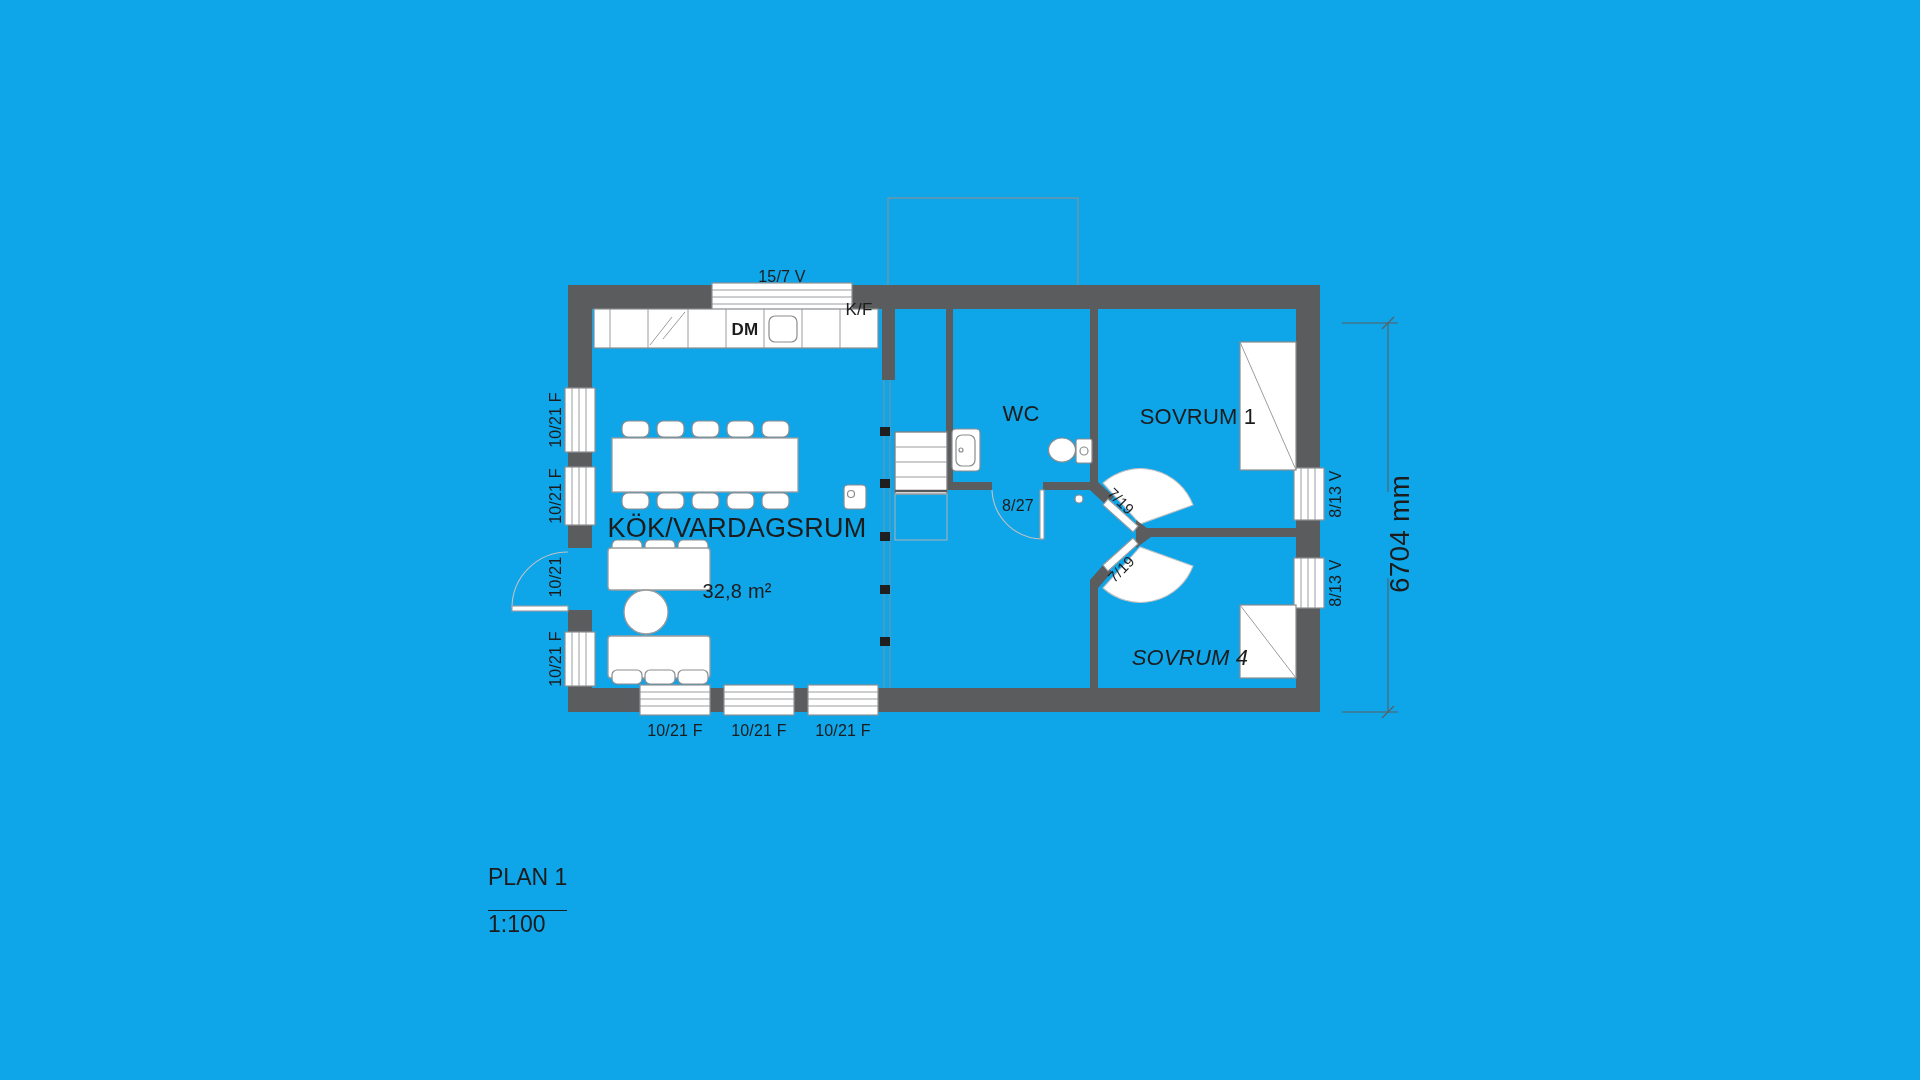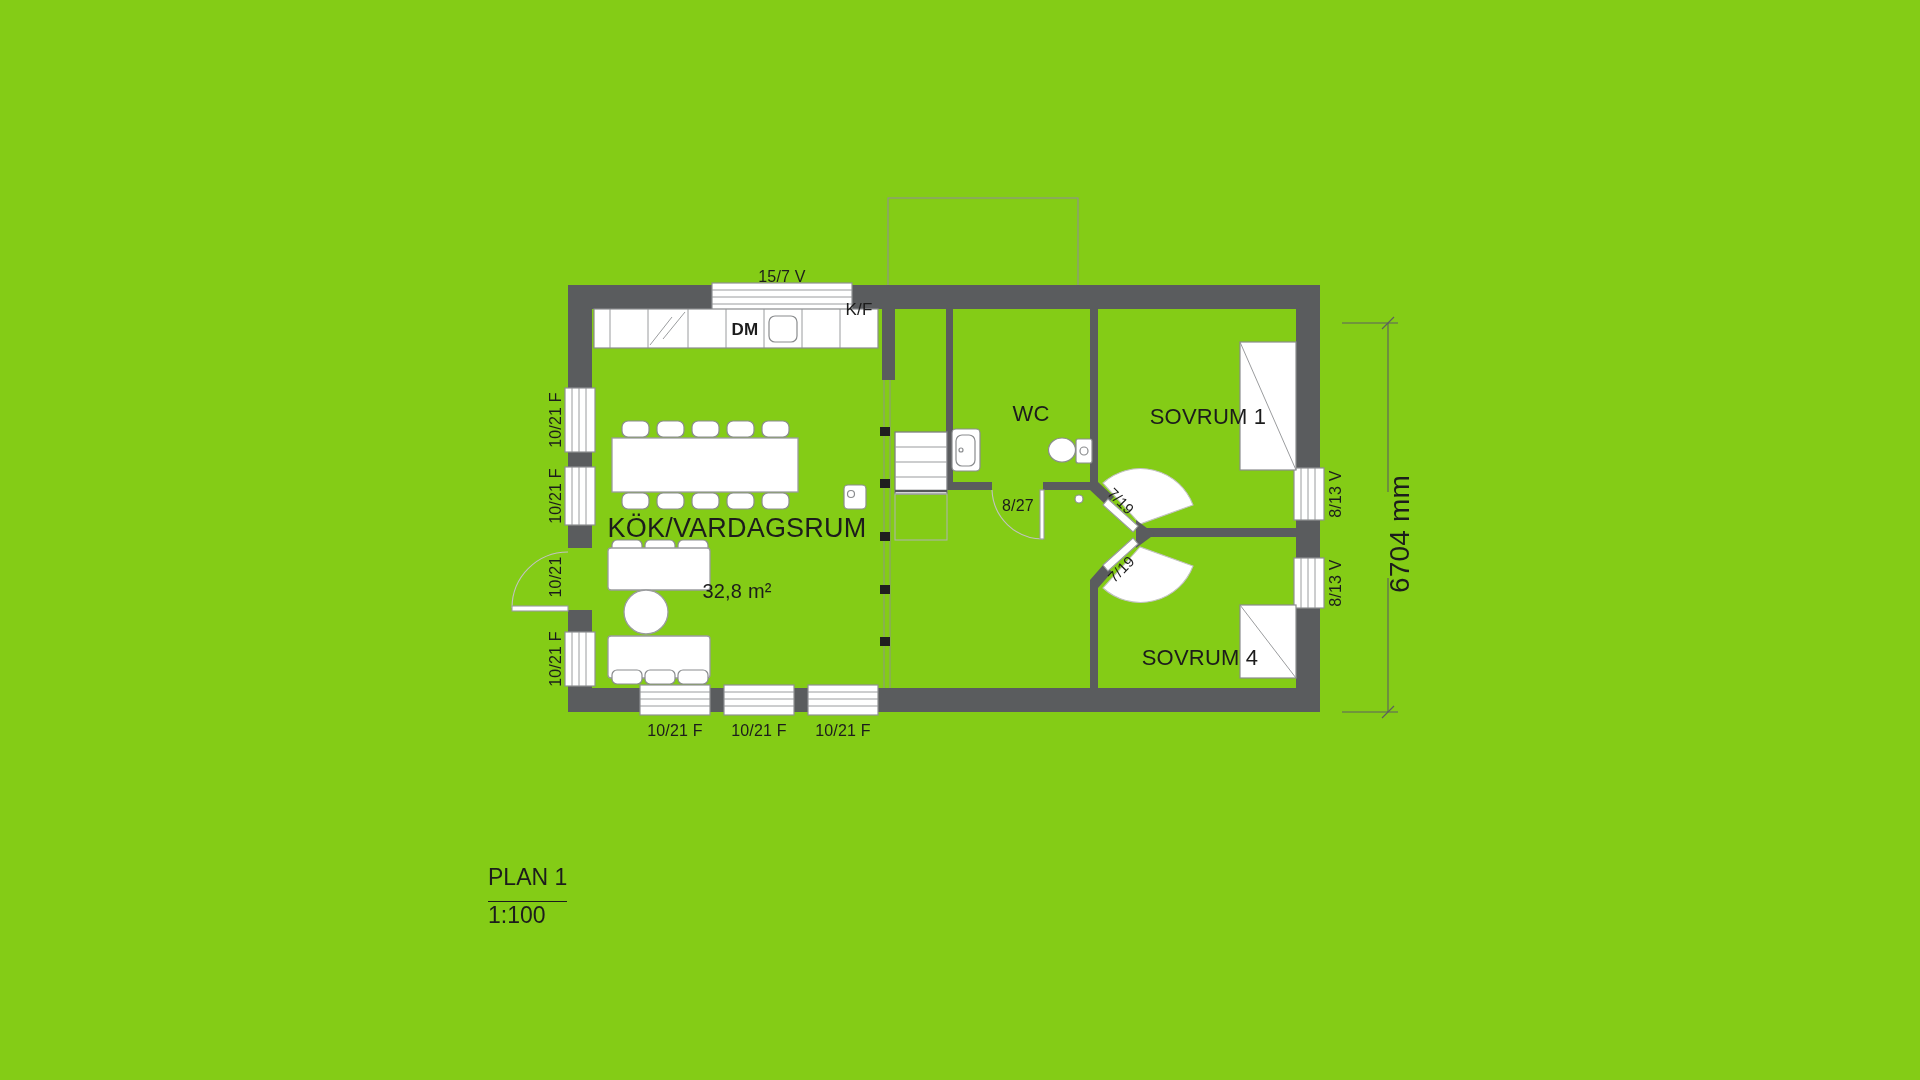--- a/index.html
+++ b/index.html
@@ -1,47 +1,47 @@
 <!DOCTYPE html>
 <html style="--wall: #5a5c5e; --line: #8f9193; --arc: #c2c2c2; --text: #1c1c1c; --post: #1f1f1f;"><head>
 <meta charset="utf-8">
 <style>
   :root{
     --wall:#5a5c5e; --line:#8f9193; --arc:#c2c2c2; --text:#1c1c1c; --post:#1f1f1f;
   }
   html,body{margin:0;padding:0;background:#ffffff;}
-  #stage{position:relative;width:1920px;height:1080px;background:#84cc16;overflow:hidden;
+  #stage{position:relative;width:1920px;height:1080px;background:#0ea5e9;overflow:hidden;
          font-family:"Liberation Sans", sans-serif;color:var(--text);}
   svg{position:absolute;left:0;top:0;}
   .wall{fill:var(--wall);stroke:none;}
   .thin{stroke:var(--line);stroke-width:1.1;fill:none;}
   .winbox{fill:#ffffff;stroke:var(--line);stroke-width:1.2;}
   .winline{stroke:var(--line);stroke-width:0.9;}
   .furn{fill:#ffffff;stroke:#9a9c9e;stroke-width:1.3;}
   .furn2{fill:#ffffff;stroke:#8a8c8e;stroke-width:1.2;}
   .arc{fill:none;stroke:var(--arc);stroke-width:1.1;}
   .fan{fill:#ffffff;stroke:var(--arc);stroke-width:1.1;}
   .leaf{fill:#ffffff;stroke:#9a9c9e;stroke-width:1.1;}
   .stair{fill:#ffffff;stroke:#7d7f81;stroke-width:1.3;}
   .stairline{stroke:#9a9c9e;stroke-width:1.1;}
   .dim{stroke:#5c5e60;stroke-width:1.1;fill:none;}
   .post{fill:var(--post);}
   .lbl{position:absolute;transform:translate(-50%,-50%);white-space:nowrap;
        font-size:16px;color:var(--text);letter-spacing:0.2px;}
   .rot{transform:translate(-50%,-50%) rotate(-90deg);}
   .rot45{transform:translate(-50%,-50%) rotate(45deg);}
   .rotm45{transform:translate(-50%,-50%) rotate(-45deg);}
-  .room{font-size:22px;margin-left:10px;}
+  .room{font-size:22px;}
   .kokname{font-size:27px;}
   .kokarea{font-size:20px;}
   .applbl{font-size:17px;}
   .small{font-size:15px;}
   .dimtxt{font-size:28px;}
   .titleblock{position:absolute;left:488px;top:864px;}
-  .titlename{font-size:23px;border-bottom:1.6px solid var(--text);padding-bottom:10px;display:inline-block;}
+  .titlename{font-size:23px;border-bottom:1.6px solid var(--text);padding-bottom:19px;display:inline-block;}
   .titlescale{font-size:23px;}
 </style>
 </head>
 <body>
 
 <div id="stage">
 
   <svg width="1920" height="1080" viewBox="0 0 1920 1080">
 
     <rect x="888" y="198" width="190" height="89" class="thin"></rect>
@@ -260,21 +260,21 @@
 
   <div class="lbl rot dimtxt" style="left:1400px;top:534px;">6704 mm</div>
 
   <div class="lbl applbl" style="left:745px;top:330px;font-weight:bold;">DM</div>
   <div class="lbl applbl" style="left:859px;top:310px;">K/F</div>
 
   <div class="lbl kokname" style="left:737px;top:528px;">KÖK/VARDAGSRUM</div>
   <div class="lbl kokarea" style="left:737px;top:557px;margin-top:34px;">32,8 m²</div>
   <div class="lbl room" style="left:1021px;top:414px;">WC</div>
   <div class="lbl room" style="left:1198px;top:417px;">SOVRUM 1</div>
-  <div class="lbl room" style="left:1190px;top:658px;">SOVRUM 4</div>
+  <div class="lbl room" style="left:1190px;top:658px;font-style:italic;">SOVRUM 4</div>
 
   <div class="lbl" style="left:1018px;top:506px;">8/27</div>
   <div class="lbl rot45 small" style="left:1121px;top:501px;">7/19</div>
   <div class="lbl rotm45 small" style="left:1121px;top:569px;">7/19</div>
 
   <div class="titleblock">
     <div class="titlename">PLAN 1</div>
     <div class="titlescale">1:100</div>
   </div>
 

